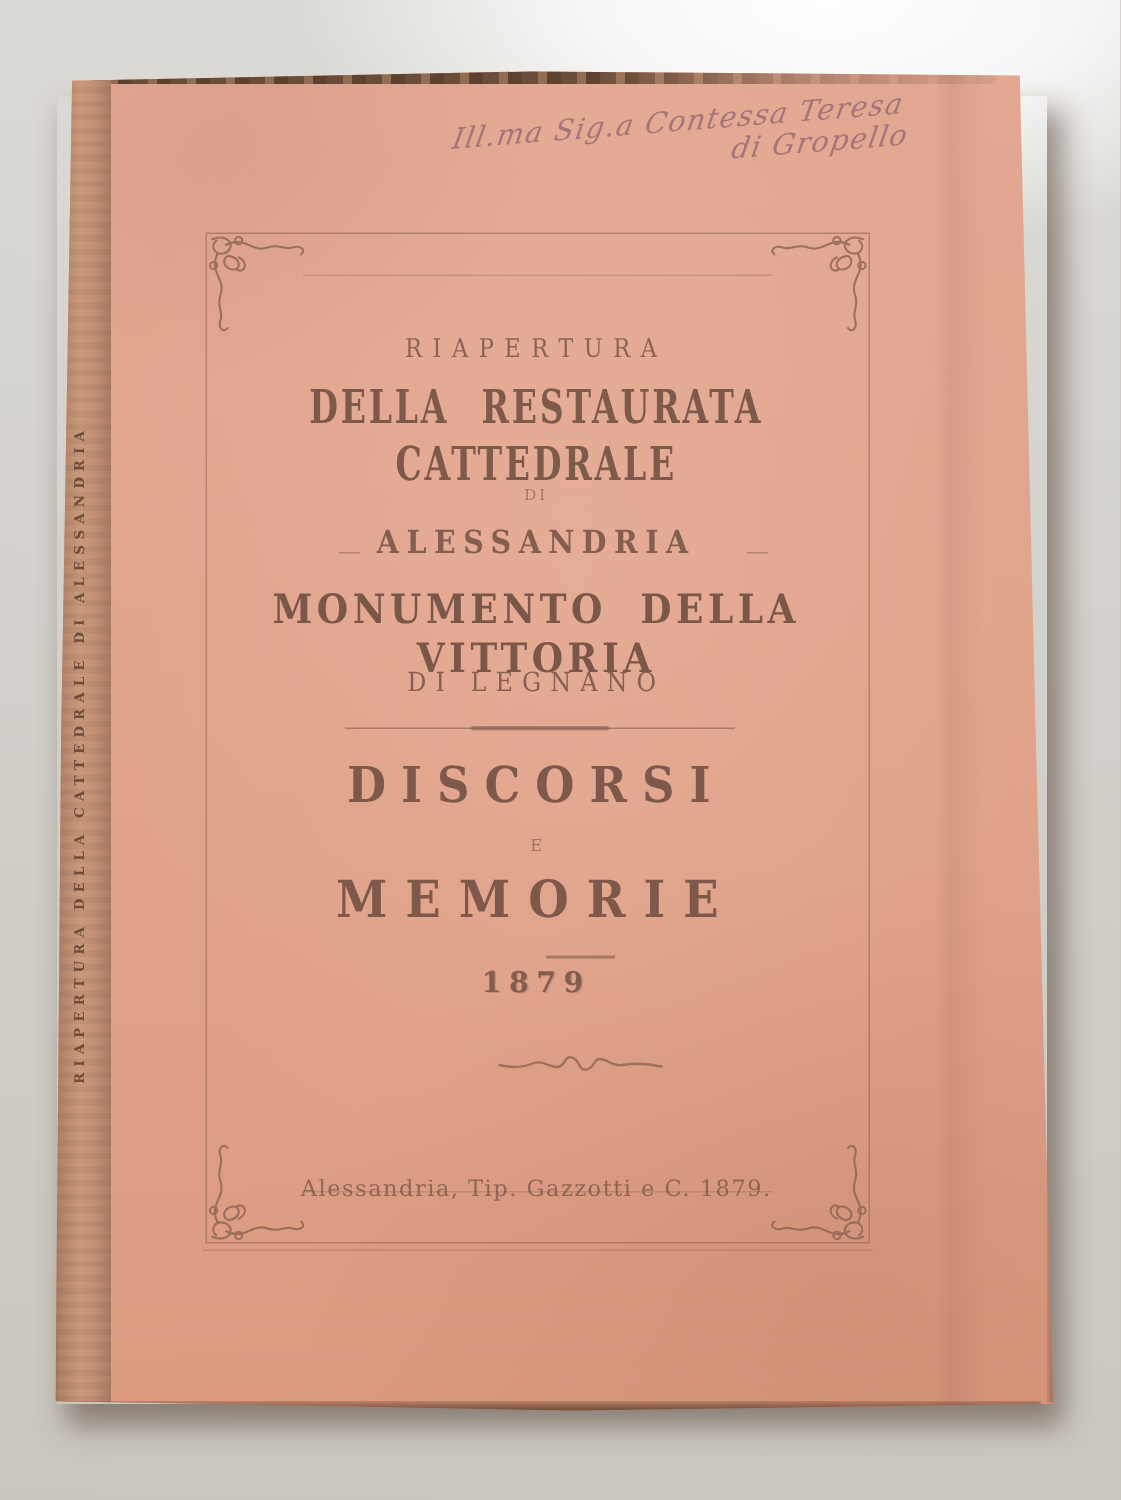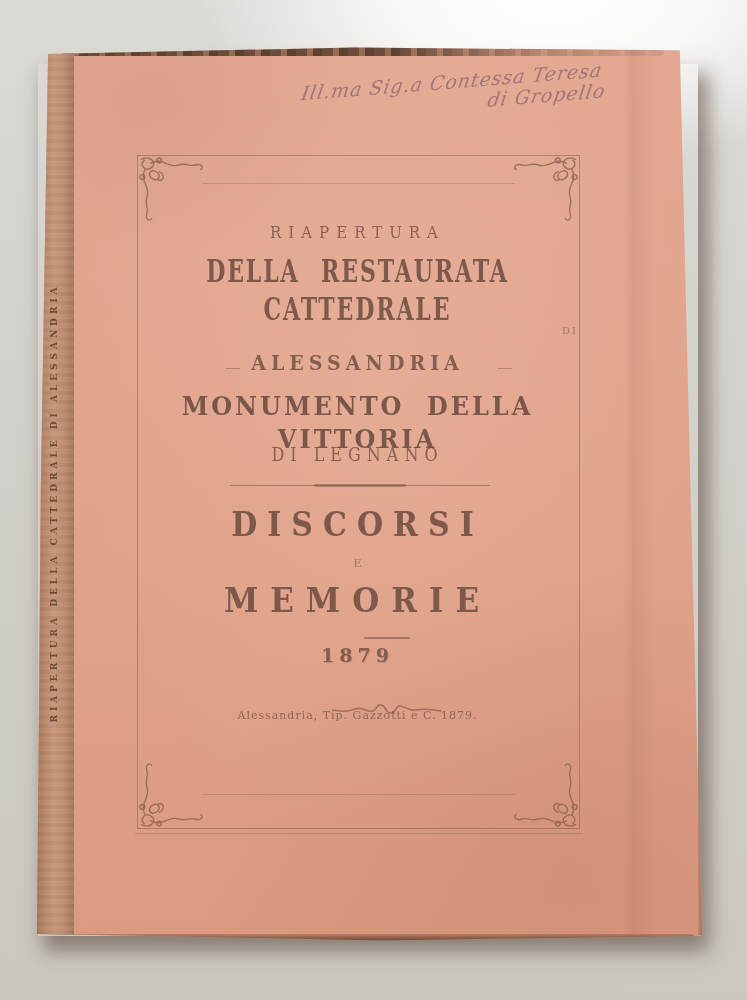--- a/index.html
+++ b/index.html
@@ -75,29 +75,29 @@
   .corner.tr { right:-3px; top:-3px; transform:scaleX(-1); }
   .corner.bl { left:-3px; bottom:-3px; transform:scaleY(-1); }
   .corner.br { right:-3px; bottom:-3px; transform:scale(-1,-1); }
 
   .printed {
     position:absolute; left:103px; width:441px; text-align:center;
     color:#6d4c3f; font-family:"DejaVu Serif","Liberation Serif",serif;
   }
   .t-riapertura { top:179px; font-size:15px; letter-spacing:7px; opacity:.75; transform:scaleY(1.15); }
   .t-cattedrale { top:217px; font-size:24px; font-weight:bold; letter-spacing:2px; word-spacing:13px; opacity:.85; transform:scale(.92,1.3); }
-  .t-di         { top:281px; font-size:10px; letter-spacing:2px; opacity:.55;text-align:right; }
+  .t-di         { top:281px; font-size:10px; letter-spacing:2px; opacity:.55; }
   .t-alessandria{ top:307px; font-size:19px; font-weight:bold; letter-spacing:5px; opacity:.8; transform:scaleY(1.12); }
   .t-monumento  { top:349px; font-size:24px; font-weight:bold; letter-spacing:3px; word-spacing:11px; opacity:.88; transform:scaleY(1.12); }
   .t-legnano    { top:401px; font-size:16px; letter-spacing:6px; opacity:.78; transform:scaleY(1.1); }
   .t-discorsi   { top:463px; font-size:30px; font-weight:bold; letter-spacing:10px; opacity:.85; transform:scaleY(1.1); }
   .t-e          { top:513px; font-size:11px; opacity:.55; }
   .t-memorie    { top:538px; font-size:31px; font-weight:bold; letter-spacing:12px; opacity:.85; transform:scaleY(1.1); }
   .t-year       { top:600px; font-size:19px; font-weight:bold; letter-spacing:5px; opacity:.8; text-shadow:1px 1px 0 rgba(109,76,63,.3); }
-  .t-imprint    { top:665px; font-size:11px; letter-spacing:1px; opacity:.68; }
+  .t-imprint    { top:739px; font-size:15px; letter-spacing:1px; opacity:.68; }
 
   .rule-long { position:absolute; left:196px; top:441px; width:260px; height:1px; background:rgba(110,76,60,.5); }
   .rule-long .mid { position:absolute; left:84px; top:-1px; width:92px; height:3px; background:rgba(110,76,60,.45); border-radius:2px; }
   .rule-short { position:absolute; left:330px; top:593px; width:46px; height:2px; background:rgba(110,76,60,.5); }
   .dash { position:absolute; height:1px; width:14px; background:rgba(110,76,60,.4); top:324px; }
   .dash.l { left:192px; } .dash.r { left:464px; }
   .squiggle { position:absolute; left:297px; top:658px; width:112px; height:16px; opacity:.65; }
 </style>
 </head>
 <body>

